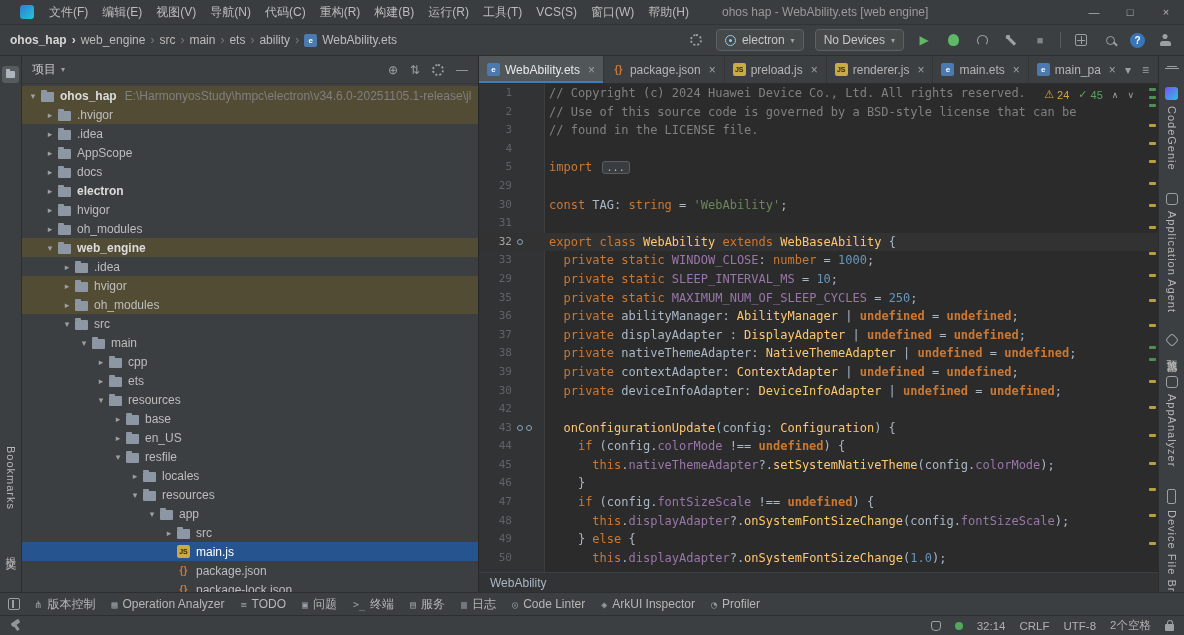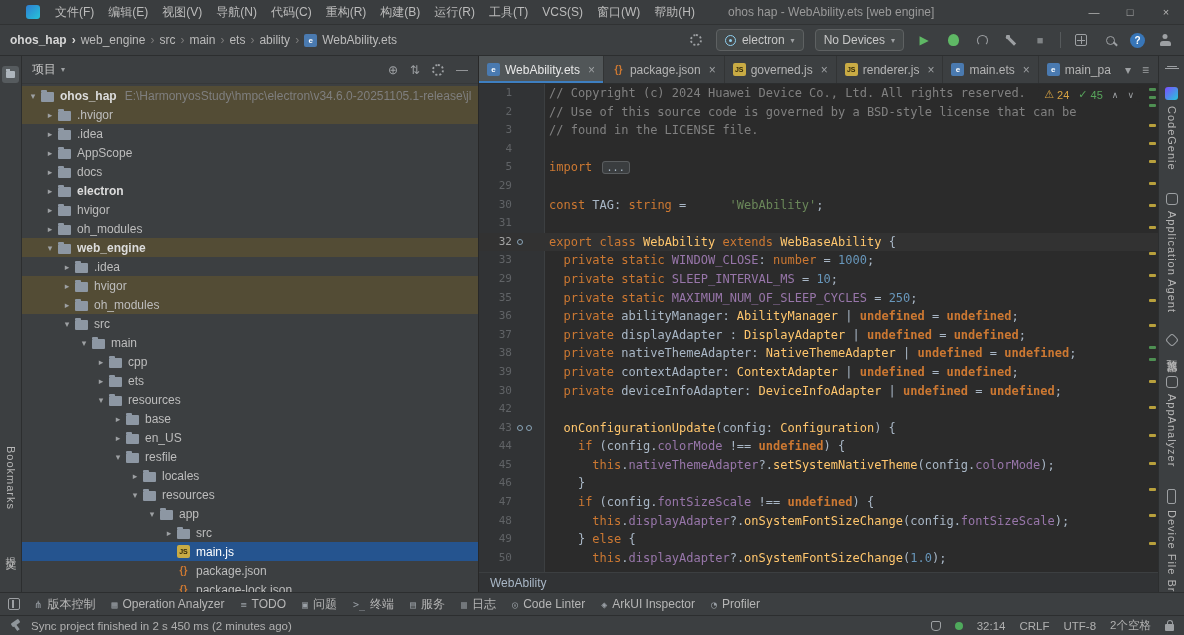--- a/index.html
+++ b/index.html
@@ -1,21 +1,21 @@
 <!DOCTYPE html>
 <html><head>
 <meta charset="utf-8">
 <style>
   * { box-sizing: border-box; margin: 0; padding: 0; }
   html,body { width:1184px; height:635px; overflow:hidden; background:#2b2b2b;
     font-family:"Liberation Sans",sans-serif; font-size:12px; color:#bbbbbb; }
   .app { width:1184px; height:635px; display:flex; flex-direction:column; background:#2b2b2b; }
 
   
-  .titlebar { height:24px; background:#3a3d3f; display:flex; align-items:center; padding-left:26px; flex:none; }
+  .titlebar { height:24px; background:#3a3d3f; display:flex; align-items:center; padding-left:20px; flex:none; }
   .logo { width:14px; height:14px; border-radius:3px; background:linear-gradient(135deg,#2f7dd1,#25c4d8); margin-right:8px; flex:none; }
   .menus { display:flex; align-items:center; }
   .menu-item { padding:3px 7px; color:#bbbbbb; white-space:nowrap; cursor:default; }
   .win-title { flex:1; color:#9a9a9a; padding-left:26px; white-space:nowrap; overflow:hidden; }
   .win-controls { display:flex; flex:none; }
   .wbtn { width:36px; height:24px; display:flex; align-items:center; justify-content:center; color:#b4b4b4; font-size:11px; }
 
   
   .toolbar { height:32px; background:#3c3f41; border-top:1px solid #303233; border-bottom:1px solid #2c2e2f;
     display:flex; align-items:center; padding:0 10px; flex:none; }
@@ -124,21 +124,21 @@
   .code-area { position:relative; flex:1; overflow:hidden; font-family:"DejaVu Sans Mono",monospace; font-size:12px; }
   .gutter-bg { position:absolute; left:0; top:0; bottom:0; width:66px; background:#313335; border-right:1px solid #3c3f41; }
   .lines { position:relative; }
   .cline { display:flex; align-items:center; height:18.6px; line-height:18.6px; }
   .cline .lnum { width:38px; text-align:right; color:#606366; flex:none; padding-right:5px; font-size:11px; }
   .cline .gics { width:26px; flex:none; display:flex; align-items:center; }
   .cline .ltext { white-space:pre; flex:none; padding-left:6px; color:#a9b7c6; }
   .cline.cur { background:#323232; }
   .cline.cur .lnum { color:#a4a4a4; }
   .gicon { width:6px; height:6px; border:1px solid #8aa5b8; border-radius:50%; margin-right:3px; flex:none; }
-  .tk-p { color:#a9b7c6; } .tk-k { color:#cc7832; } .tk-s { color:#6a8759;margin-left:36px; } .tk-n { color:#6897bb; }
+  .tk-p { color:#a9b7c6; } .tk-k { color:#cc7832; } .tk-s { color:#6a8759; } .tk-n { color:#6897bb; }
   .tk-c { color:#808080; } .tk-t { color:#ffc66d; } .tk-m { color:#ffc66d; } .tk-f { color:#9876aa; }
   .tk-u { color:#cc7832; font-weight:bold; }
   .tk-fd { background:#3a3d3f; border:1px solid #5a5d5f; border-radius:3px; padding:0 4px; margin:0 2px;
     color:#a9b7c6; font-size:10px; }
   .inspections { position:absolute; top:3px; right:18px; display:flex; align-items:center; gap:9px;
     font-family:"Liberation Sans",sans-serif; font-size:11px; background:rgba(43,43,43,.85); padding:1px 6px; border-radius:3px; }
   .insp { display:inline-flex; align-items:center; gap:3px; }
   .insp.warn { color:#d6a243; } .insp.ok { color:#58a55c; } .insp.nav { color:#9da0a3; font-size:9px; }
   .estripe { position:absolute; right:0; top:0; bottom:0; width:12px; }
   .mark { position:absolute; right:2px; width:7px; height:3px; border-radius:1px; }
@@ -520,21 +520,21 @@
             </div>
 
             <div class="tab">
               <span class="ic ic-json"></span>
               <span>package.json</span>
               <span class="close">×</span>
             </div>
 
             <div class="tab">
               <span class="ic ic-js"></span>
-              <span>governed.js</span>
+              <span>preload.js</span>
               <span class="close">×</span>
             </div>
 
             <div class="tab">
               <span class="ic ic-js"></span>
               <span>renderer.js</span>
               <span class="close">×</span>
             </div>
 
             <div class="tab">
@@ -870,21 +870,20 @@
 
         <span class="bitem">
           <span class="bicon">◔</span>
           <span>Profiler</span>
         </span>
       </div>
   </div>
 
   <div class="statusbar">
     <span class="i-hammer"></span>
-    <span>Sync project finished in 2 s 450 ms (2 minutes ago)</span>
     <div class="status-right">
       <span class="i-shield"></span>
       <span class="gdot"></span>
       <span>32:14</span>
       <span>CRLF</span>
       <span>UTF-8</span>
       <span>2个空格</span>
       <span class="i-lock"></span>
     </div>
   </div>

